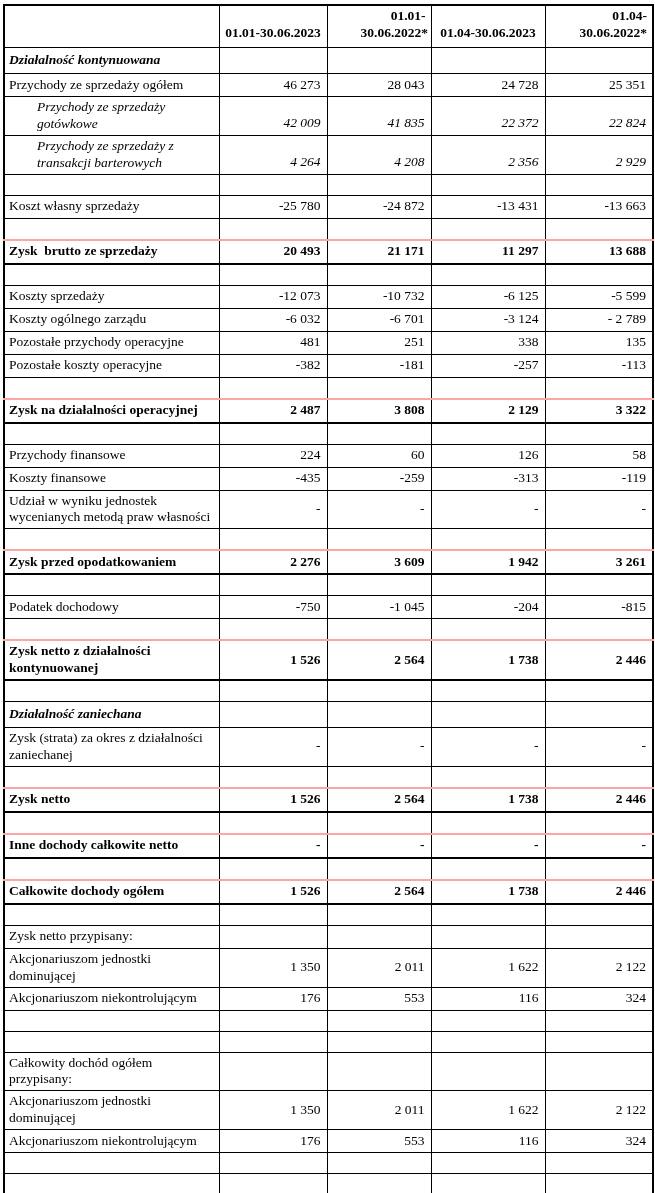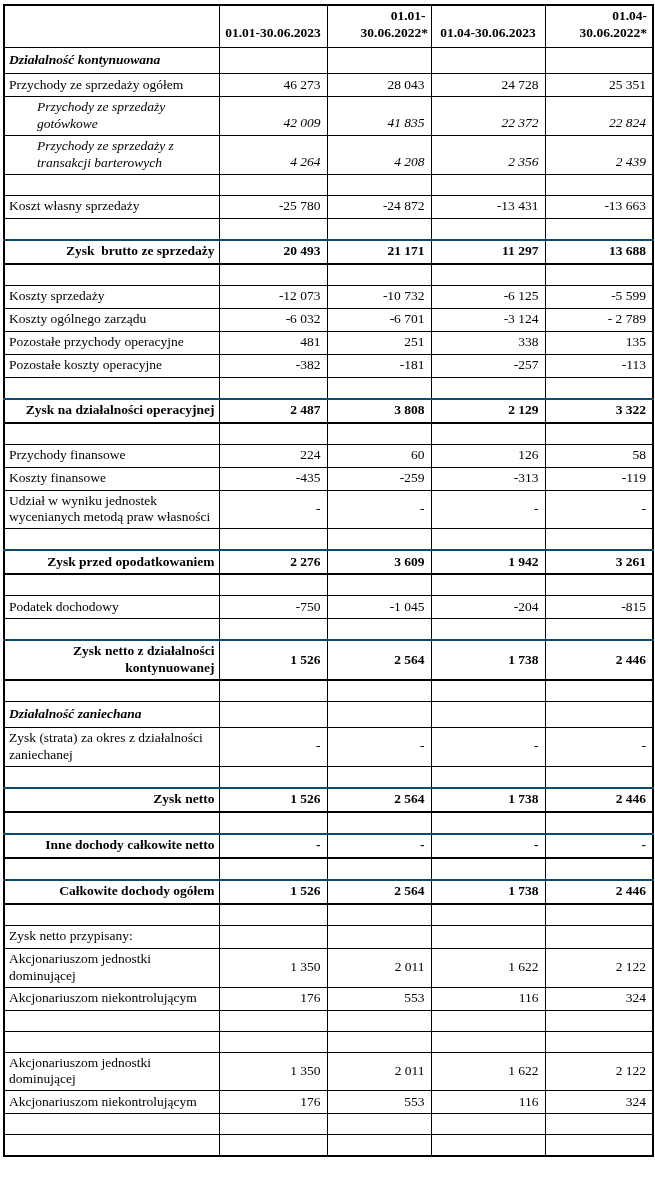--- a/index.html
+++ b/index.html
@@ -48,23 +48,22 @@
   tr.empty td   { height: 16px; }
   tr.section td { height: 21px; }
   tr.section td.lbl { font-weight: bold; font-style: italic; }
 
   tr.subitem td { font-style: italic; }
   tr.subitem td.lbl { padding-left: 32px; }
   tr.subitem td.num { vertical-align: bottom; padding-bottom: 3px; }
 
   tr.total td {
     font-weight: bold;
-    border-top: 2px solid #0c4a6e;
+    border-top: 2px solid #fca5a5;
     border-bottom: 2px solid #000;
-    text-align: right;
   }
 </style>
 </head>
 <body>
 
 <div class="page">
   <table class="fin">
     <colgroup>
       <col style="width:215px">
       <col style="width:108px">
@@ -105,21 +104,21 @@
           <td class="num">41 835</td>
           <td class="num">22 372</td>
           <td class="num">22 824</td>
         </tr>
         <tr class="subitem">
           <td class="lbl">Przychody ze sprzedaży z
 transakcji barterowych</td>
           <td class="num">4 264</td>
           <td class="num">4 208</td>
           <td class="num">2 356</td>
-          <td class="num">2 439</td>
+          <td class="num">2 929</td>
         </tr>
         <tr class="empty">
           <td class="lbl"></td>
           <td class="num"></td>
           <td class="num"></td>
           <td class="num"></td>
           <td class="num"></td>
         </tr>
         <tr class="item">
           <td class="lbl">Koszt własny sprzedaży</td>
@@ -364,20 +363,28 @@
           <td class="num"></td>
         </tr>
         <tr class="empty">
           <td class="lbl"></td>
           <td class="num"></td>
           <td class="num"></td>
           <td class="num"></td>
           <td class="num"></td>
         </tr>
         <tr class="item">
+          <td class="lbl">Całkowity dochód ogółem
+przypisany:</td>
+          <td class="num"></td>
+          <td class="num"></td>
+          <td class="num"></td>
+          <td class="num"></td>
+        </tr>
+        <tr class="item">
           <td class="lbl">Akcjonariuszom jednostki
 dominującej</td>
           <td class="num">1 350</td>
           <td class="num">2 011</td>
           <td class="num">1 622</td>
           <td class="num">2 122</td>
         </tr>
         <tr class="item">
           <td class="lbl">Akcjonariuszom niekontrolującym</td>
           <td class="num">176</td>

